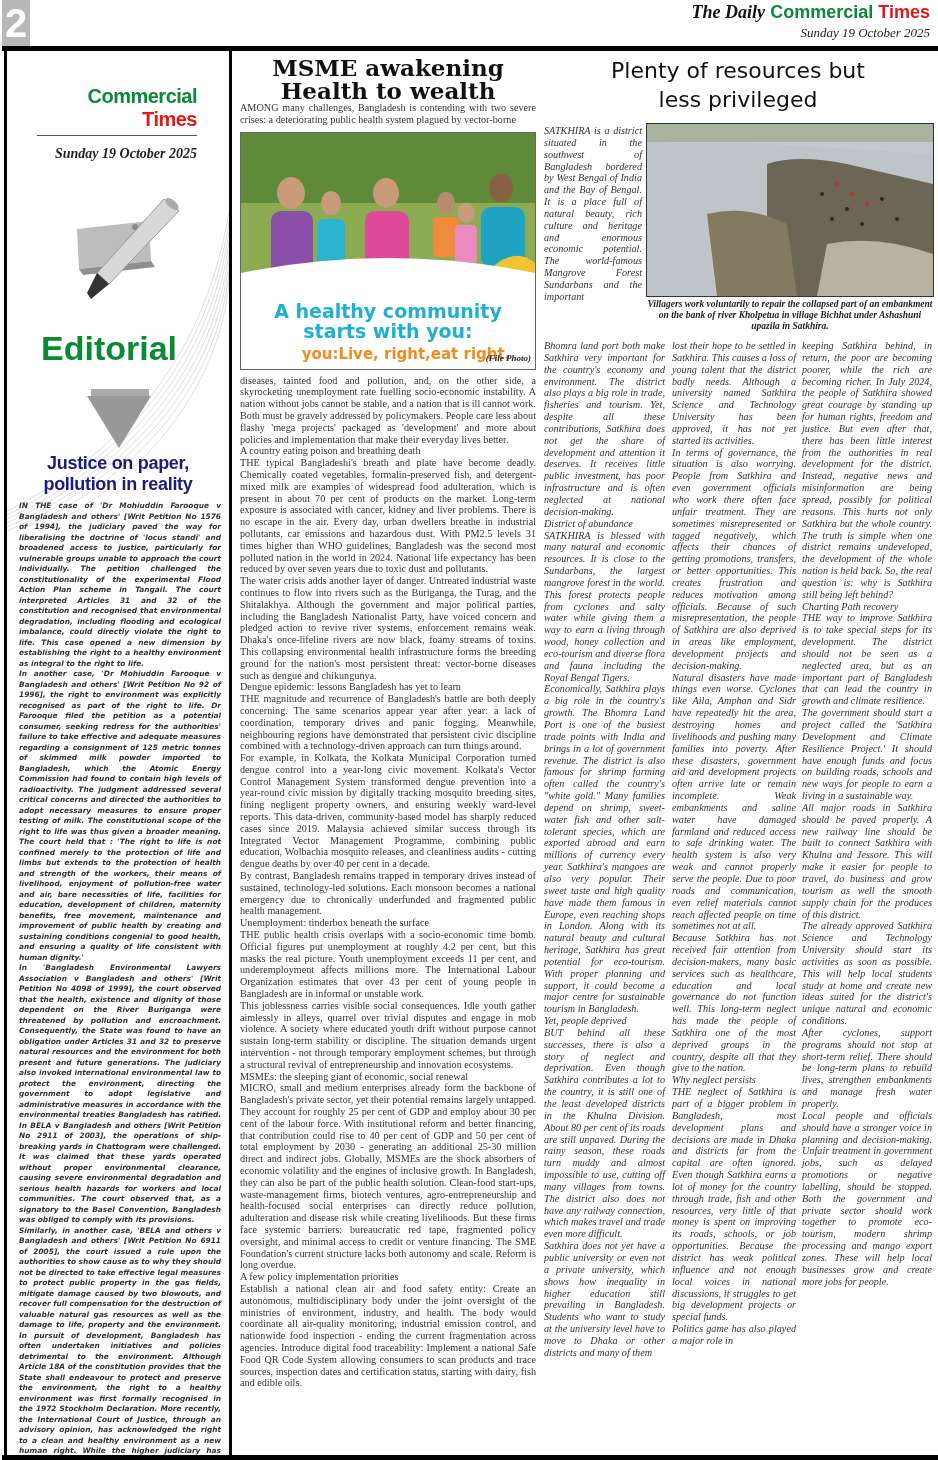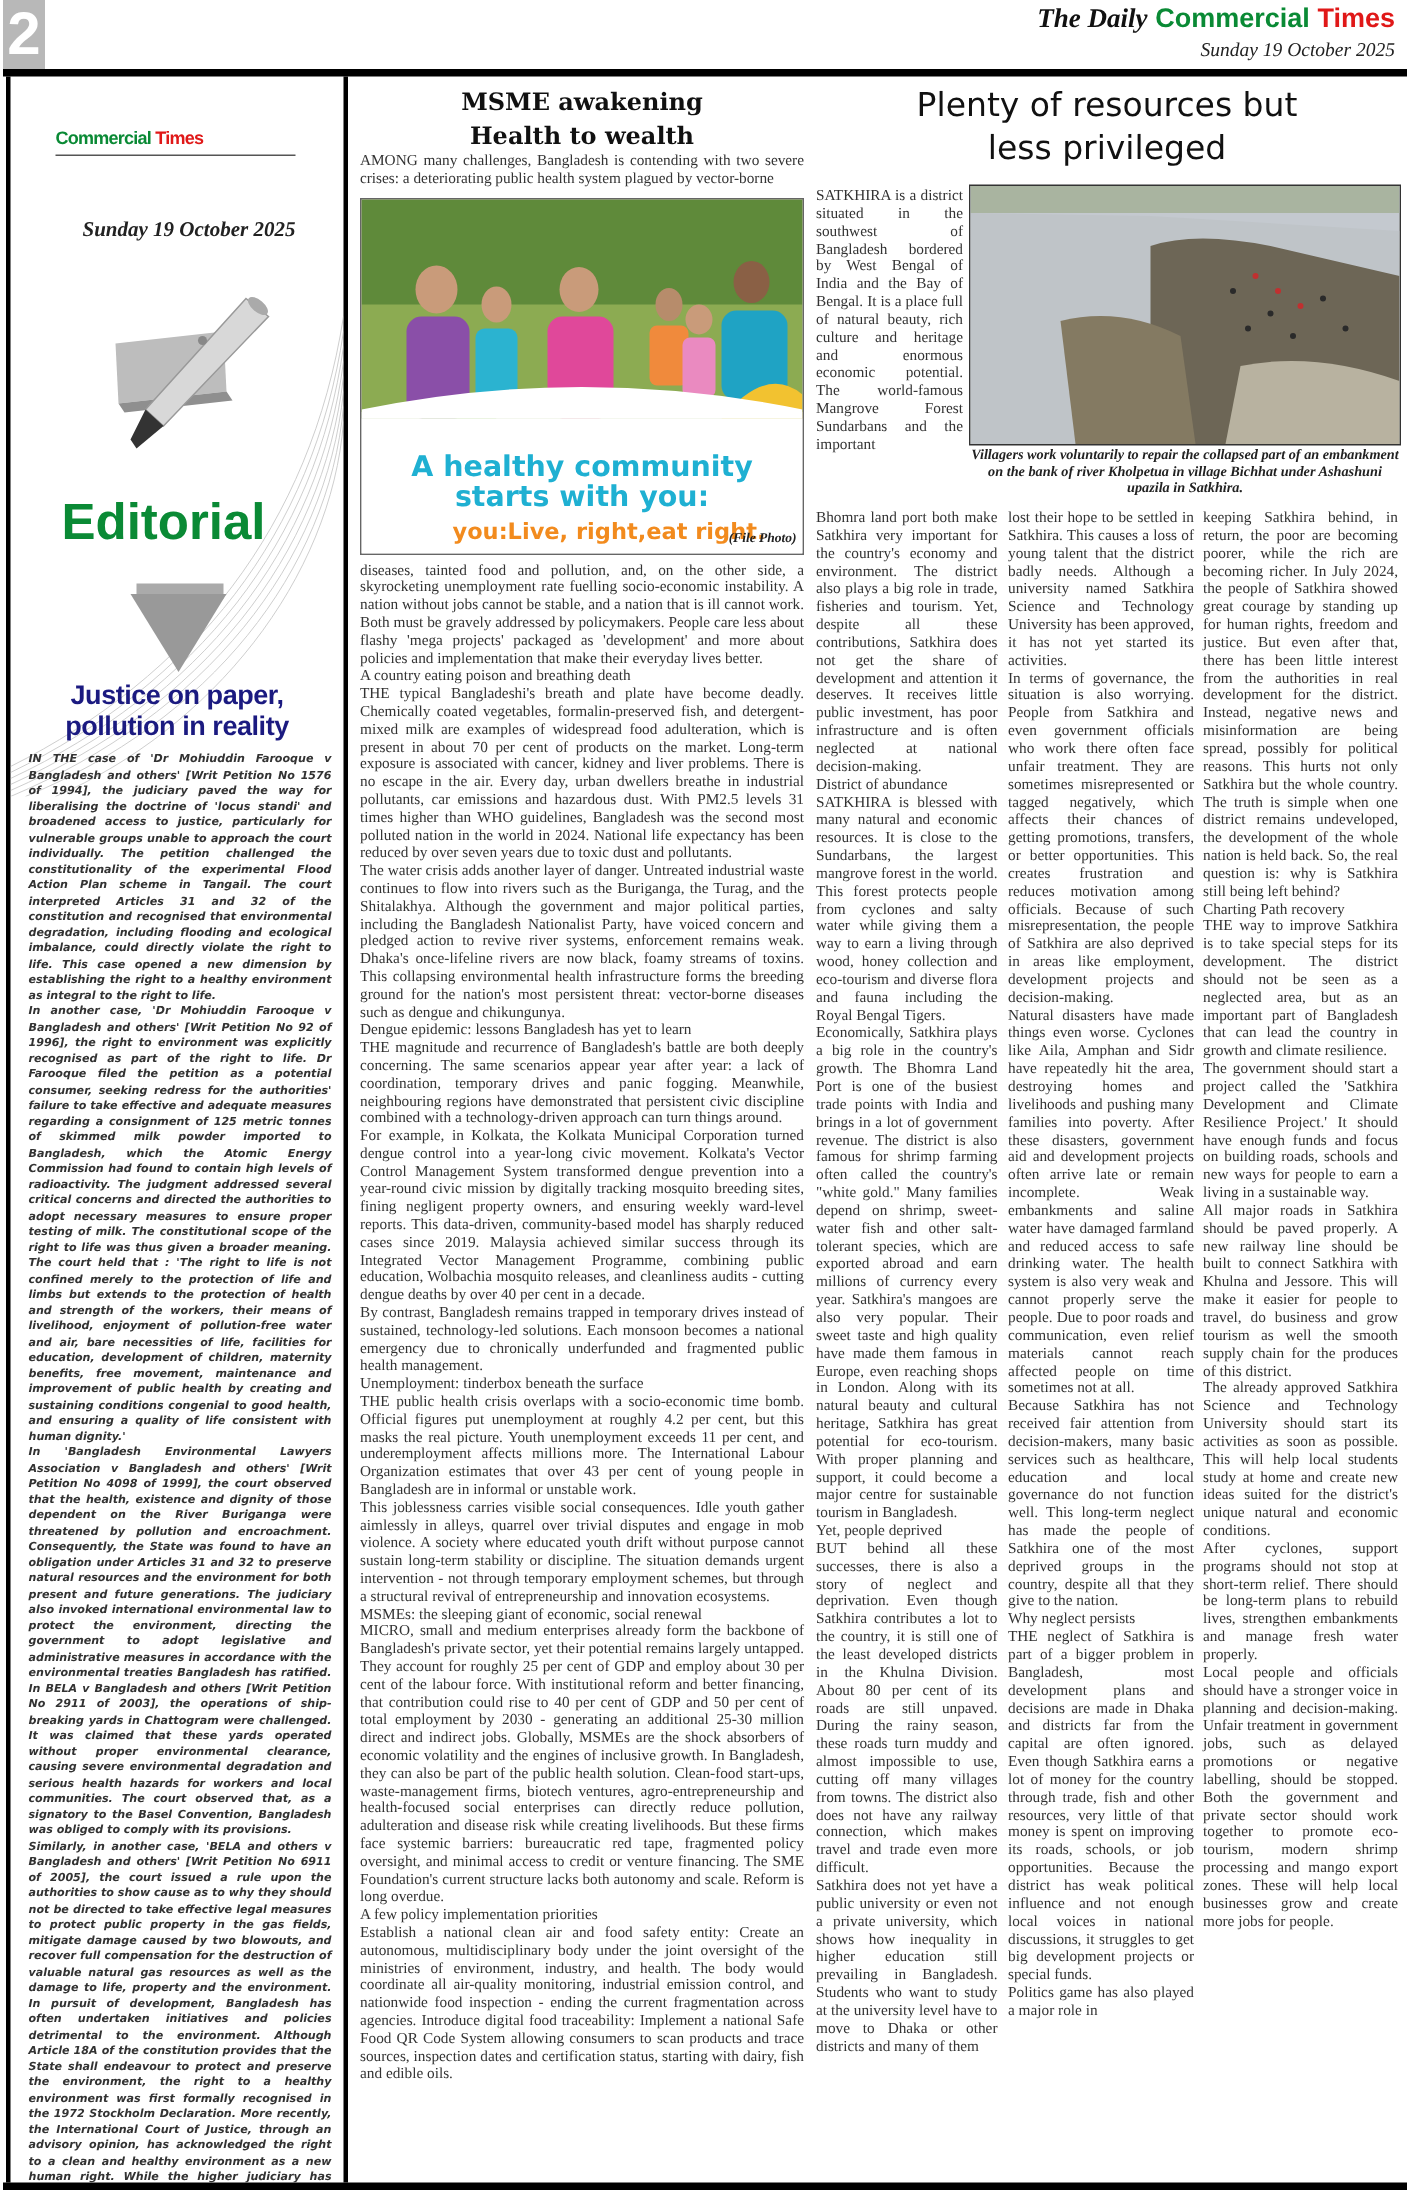--- a/index.html
+++ b/index.html
@@ -6,44 +6,44 @@
   body { width:938px; height:1460px; position:relative; overflow:hidden; font-family:"DejaVu Serif", serif; color:#222; }
   .page-num { position:absolute; left:2px; top:0; width:28px; height:46px; background:#b8b8b8; color:#fff; font-family:"Liberation Sans", sans-serif; font-weight:bold; font-size:40px; line-height:46px; text-align:center; }
   .masthead { position:absolute; right:8px; top:2px; text-align:right; }
   .masthead .brand { font-family:"Liberation Sans", sans-serif; font-size:18px; font-weight:bold; }
   .masthead .the-daily { font-family:"Liberation Serif", serif; font-style:italic; font-size:18px; color:#111; font-weight:bold; }
   .green { color:#0a8a35; } .red { color:#e01818; }
   .masthead .date { font-family:"Liberation Serif", serif; font-style:italic; font-size:13px; margin-top:2px; }
   .top-rule { position:absolute; left:2px; right:0; top:46px; height:5px; background:#000; }
   .bottom-rule { position:absolute; left:2px; right:0; bottom:0; height:5px; background:#000; }
   .left-panel { position:absolute; left:4px; top:51px; width:222px; height:1404px; border-left:3px solid #000; border-right:3px solid #000; overflow:hidden; }
-  .lp-brand { position:absolute; left:30px; top:34px; width:160px; font-family:"Liberation Sans", sans-serif; font-weight:bold; font-size:12px; letter-spacing:-0.5px; border-bottom:1px solid #555; padding-bottom:4px; text-align:left; }
+  .lp-brand { position:absolute; left:30px; top:34px; width:160px; font-family:"Liberation Sans", sans-serif; font-weight:bold; font-size:20px; letter-spacing:-0.5px; border-bottom:1px solid #555; padding-bottom:4px; text-align:right; }
   .lp-date { position:absolute; left:48px; top:95px; font-family:"Liberation Serif", serif; font-style:italic; font-weight:bold; font-size:14px; color:#222; }
   .swoosh { position:absolute; left:0; top:100px; width:222px; height:380px; }
   .pen { position:absolute; left:62px; top:138px; width:130px; height:120px; }
   .editorial { position:absolute; left:34px; top:278px; font-family:"Liberation Sans", sans-serif; font-weight:bold; font-size:34px; color:#0a8a35; }
   .arrow-down { position:absolute; left:80px; top:345px; width:0; height:0; border-left:32px solid transparent; border-right:32px solid transparent; border-top:52px solid #999; }
   .arrow-bar { position:absolute; left:84px; top:338px; width:58px; height:10px; background:#aaa; }
   .lp-headline { position:absolute; left:0; right:0; top:402px; text-align:center; font-family:"Liberation Sans", sans-serif; font-weight:900; font-size:18px; line-height:21px; color:#1b1a80; letter-spacing:-0.3px; }
   .lp-body { position:absolute; left:12px; right:8px; top:450px; font-family:"DejaVu Sans", sans-serif; font-style:italic; font-weight:bold; font-size:7.4px; line-height:10.5px; text-align:justify; color:#333; }
   .lp-body p { margin:0; }
   .mid-col { position:absolute; left:240px; top:56px; width:296px; }
-  .mid-title { text-align:center; font-family:"DejaVu Serif", serif; font-weight:bold; font-size:16px; line-height:23px; color:#111; }
+  .mid-title { text-align:center; font-family:"DejaVu Serif", serif; font-weight:bold; font-size:23px; line-height:23px; color:#111; }
   .mid-body { font-family:"Liberation Serif", serif; font-size:10.2px; line-height:11.8px; text-align:justify; color:#333; }
   .mid-body p { margin:0; }
   .photo1 { width:294px; height:236px; border:1px solid #666; margin:6px 0 5px 0; position:relative; overflow:hidden; background:linear-gradient(#7fa14a,#9cbf5a 40%,#a8c75f 60%,#fff 60%); }
   .photo1 .people { position:absolute; top:0; left:0; right:0; height:146px; }
   .photo1 .caption-area { position:absolute; top:146px; left:0; right:0; bottom:0; background:#fff; text-align:center; font-family:"DejaVu Sans", sans-serif; font-weight:bold; }
   .photo1 .l1 { color:#1fb0d2; font-size:19px; line-height:20px; margin-top:22px; }
   .photo1 .l2 { color:#f28b1e; font-size:15px; margin-top:4px; text-align:center; padding-left:36px; }
   .photo1 .filephoto { position:absolute; right:4px; bottom:6px; font-family:"Liberation Serif", serif; font-style:italic; font-weight:bold; font-size:9px; color:#222; }
   .right-area { position:absolute; left:540px; top:56px; width:396px; }
   .right-title { text-align:center; font-family:"DejaVu Sans", sans-serif; font-weight:normal; font-size:22px; line-height:29px; color:#111; }
   .r-col { position:absolute; font-family:"Liberation Serif", serif; font-size:10.2px; line-height:11.85px; text-align:justify; color:#333; }
-  .r-col p { margin:0; }
+  .r-col p { margin:0;font-style:italic; }
   .photo2 { position:absolute; left:646px; top:123px; width:286px; height:172px; border:1px solid #333; overflow:hidden; background:linear-gradient(160deg,#c9ccd0 0%,#b8bcc2 45%,#8a8a80 60%,#6e6a5e 100%); }
   .caption2 { position:absolute; left:646px; top:299px; width:288px; text-align:center; font-family:"Liberation Serif", serif; font-style:italic; font-weight:bold; font-size:9.5px; line-height:11px; color:#222; }
 </style>
 </head>
 <body>
 
 <div class="page-num">2</div>
 <div class="masthead">
   <div>
     <span class="the-daily">The Daily</span>

